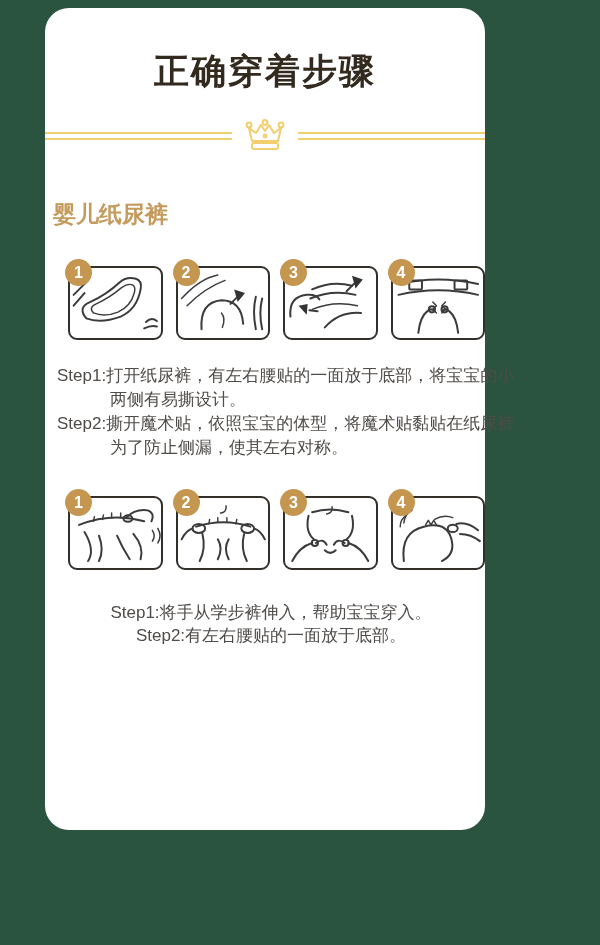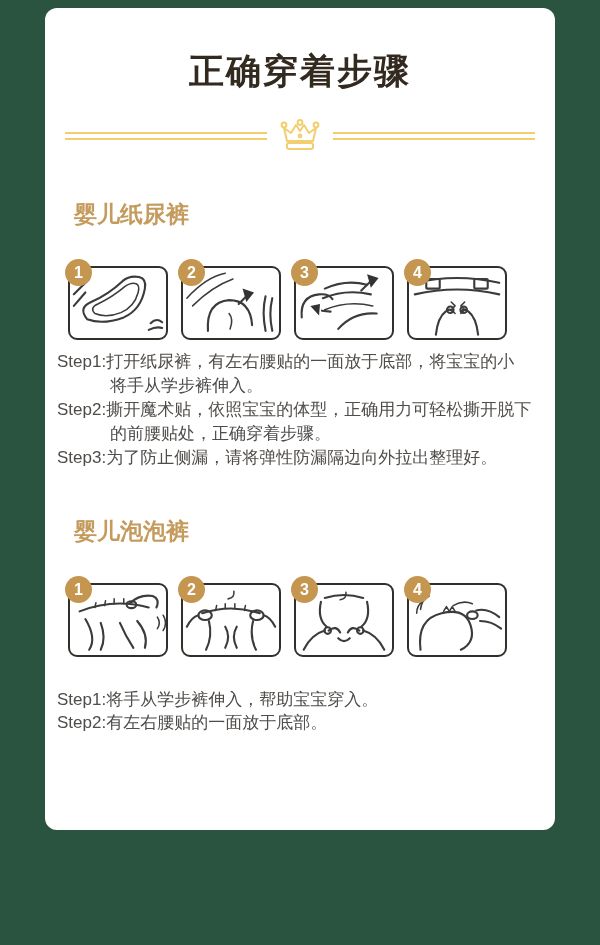--- a/index.html
+++ b/index.html
@@ -3,58 +3,58 @@
 <meta charset="utf-8">
 <style>
   * { margin:0; padding:0; box-sizing:border-box; }
   html,body { width:600px; }
   body { font-family:"Liberation Sans","DejaVu Sans",sans-serif; }
   .stage {
     position:relative; width:600px; height:945px;
     background:#2A5440; overflow:hidden;
   }
   .card {
-    position:absolute; left:45px; top:8px; width:510px; height:822px;
-    background:#FFFFFF; border-radius:12px;
+    position:absolute; left:45px; top:8px; width:440px; height:822px;
+    background:#FFFFFF; border-radius:24px;
   }
   .title {
     margin-top:40px; text-align:center;
     font-size:35px; font-weight:bold; color:#32291F; letter-spacing:2px;
   }
   .divider {
     margin-top:24px; display:flex; align-items:center; justify-content:center;
   }
   .divider .dline {
     width:202px; height:8px;
     border-top:2px solid #F2CE6E; border-bottom:2px solid #F2CE6E;
   }
   .divider .crown-wrap { margin:0 10px; display:flex; align-items:center; }
   .section-heading {
-    margin-top:46px; margin-left:29px;
+    margin-top:46px; margin-left:8px;
     font-size:23px; font-weight:bold; color:#C49B5D;
   }
   .fig-row {
     margin-top:36px; margin-left:23px;
     display:flex; gap:13px;
   }
   .fig-box {
     position:relative; width:100px; height:74px;
     border:2px solid #33302C; border-radius:9px; background:#fff;
   }
   .fig-box svg.art { position:absolute; left:0; top:0; width:100%; height:100%; }
   .badge {
     position:absolute; top:-9px; left:-5px; width:27px; height:27px;
     background:#C5964F; border-radius:50%;
     color:#FFFFFF; font-size:16px; font-weight:bold;
     display:flex; align-items:center; justify-content:center;
     z-index:2;
   }
-  .steps { margin-top:10px; margin-left:12px; color:#4F4C49; }
+  .steps { margin-top:24px; margin-left:12px; color:#4F4C49; }
   .steps-1 { font-size:17px; line-height:24px; }
-  .steps-2 { font-size:17px; line-height:23px; margin-top:31px; }
+  .steps-2 { font-size:17px; line-height:23px; margin-top:31px;text-align:center; }
   .step-line { white-space:nowrap; }
   .step-cont { margin-left:53px; }
   .art path, .art ellipse, .art circle, .art rect {
     fill:none; stroke:#3B3B3B; stroke-width:2.2;
     stroke-linecap:round; stroke-linejoin:round;
   }
   .art .fill { fill:#333; stroke:none; }
   .art .thin { stroke-width:1.6; }
 </style>
 </head>
@@ -140,32 +140,28 @@
             <path d="M72,68 Q70,50 62,44 Q58,40 54,44"></path>
           <circle cx="43" cy="42" r="3.4"></circle>
             <circle cx="57" cy="42" r="3.4"></circle>
         </svg>
       </div>
     </div>
 
     <div class="steps steps-1">
       <div class="step">
         <div class="step-line">Step1:打开纸尿裤，有左右腰贴的一面放于底部，将宝宝的小</div>
-        <div class="step-line step-cont">将手从学步裤伸入。</div>
-      </div>
-      <div class="step">
-        <div class="step-line">Step2:撕开魔术贴，依照宝宝的体型，正确用力可轻松撕开脱下</div>
-        <div class="step-line step-cont">的前腰贴处，正确穿着步骤。</div>
-      </div>
-      <div class="step">
-        <div class="step-line">Step3:为了防止侧漏，请将弹性防漏隔边向外拉出整理好。</div>
-      </div>
-    </div>
-
-    <div class="section-heading">婴儿泡泡裤</div>
+        <div class="step-line step-cont">两侧有易撕设计。</div>
+      </div>
+      <div class="step">
+        <div class="step-line">Step2:撕开魔术贴，依照宝宝的体型，将魔术贴黏贴在纸尿裤</div>
+        <div class="step-line step-cont">为了防止侧漏，使其左右对称。</div>
+      </div>
+    </div>
+
 
     <div class="fig-row">
 
       <div class="fig-box">
         <div class="badge">1</div>
         <svg class="art" viewBox="0 0 100 70">
           <path d="M10,26 Q46,12 82,22"></path>
           <path class="thin" d="M26,22 l1,-5 M36,20 l1,-5 M46,18 l0,-5 M56,18 l0,-5"></path>
           <path d="M62,18 Q72,8 86,10 Q94,13 90,22"></path>
           <ellipse cx="64" cy="19" rx="5" ry="3.6"></ellipse>

